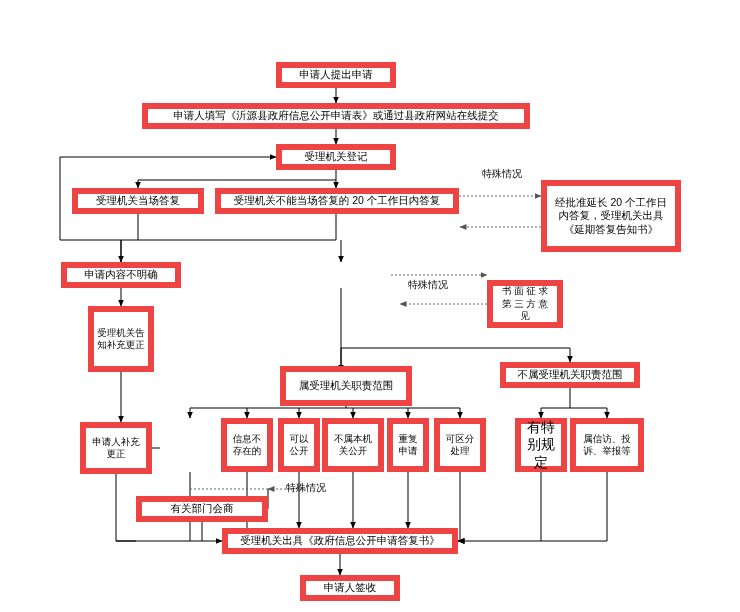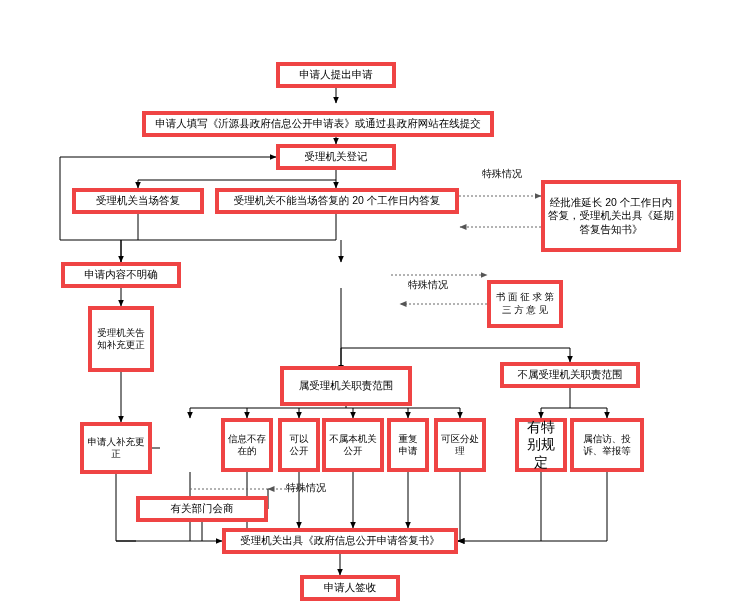--- a/index.html
+++ b/index.html
@@ -22,21 +22,21 @@
     position: absolute;
     left: 0;
     top: 0;
     width: 740px;
     height: 612px;
     pointer-events: none;
   }
   .node {
     position: absolute;
     box-sizing: border-box;
-    border: 4px solid #ef4444;
+    border: 6px solid #ef4444;
     background: #ffffff;
     color: #000000;
     font-size: 10.5px;
     line-height: 1.25;
     text-align: center;
     display: flex;
     align-items: center;
     justify-content: center;
     padding: 2px 3px;
     white-space: pre-line;
@@ -146,21 +146,21 @@
       <path d="M190,489 L268,489" stroke="#666666" stroke-dasharray="2,2"></path>
       <path d="M268,489 L268,509"></path>
       <path d="M268,509 L268,509" stroke="#666666"></path>
       <path d="M306,489 L268,489" stroke="#666666" stroke-dasharray="2,2" marker-end="url(#arrowd)"></path>
 
       <path d="M340,554 L340,575" marker-end="url(#arrow)"></path>
     </g>
   </svg>
 
   <div class="node" style="left:276px;top:62px;width:120px;height:26px;">申请人提出申请</div>
-  <div class="node" style="left:142px;top:103px;width:352px;height:26px;margin-top:8px;">申请人填写《沂源县政府信息公开申请表》或通过县政府网站在线提交</div>
+  <div class="node" style="left:142px;top:103px;width:388px;height:26px;">申请人填写《沂源县政府信息公开申请表》或通过县政府网站在线提交</div>
   <div class="node" style="left:276px;top:144px;width:120px;height:26px;">受理机关登记</div>
   <div class="node" style="left:72px;top:188px;width:132px;height:26px;">受理机关当场答复</div>
   <div class="node" style="left:215px;top:188px;width:244px;height:26px;">受理机关不能当场答复的 20 个工作日内答复</div>
   <div class="node" style="left:541px;top:180px;width:140px;height:72px;">经批准延长 20 个工作日内答复，受理机关出具《延期答复告知书》</div>
   <div class="node" style="left:61px;top:262px;width:120px;height:26px;">申请内容不明确</div>
   <div class="node" style="left:487px;top:280px;width:76px;height:48px;font-size:9.5px;line-height:1.35;">书 面 征 求 第 三 方 意 见</div>
   <div class="node" style="left:88px;top:306px;width:66px;height:66px;font-size:9.5px;">受理机关告知补充更正</div>
   <div class="node" style="left:280px;top:349px;width:132px;height:40px;margin-top:17px;">属受理机关职责范围</div>
   <div class="node" style="left:500px;top:362px;width:140px;height:26px;">不属受理机关职责范围</div>
   <div class="node" style="left:80px;top:422px;width:72px;height:52px;font-size:9.5px;">申请人补充更正</div>

